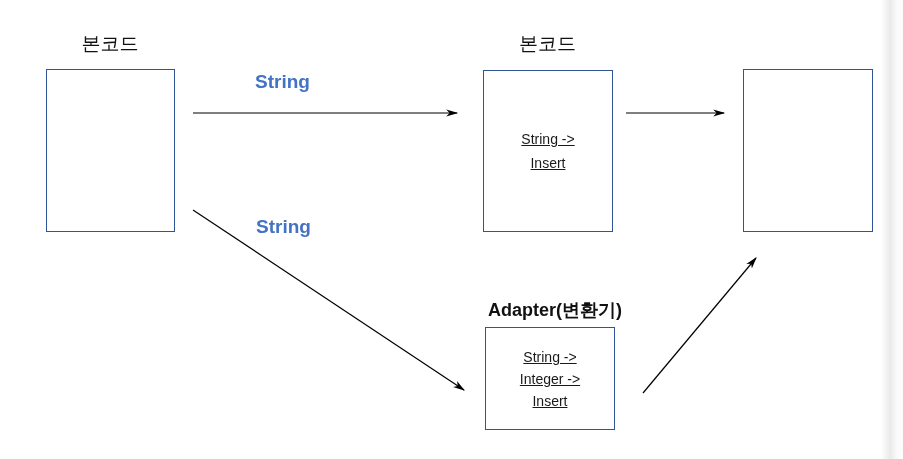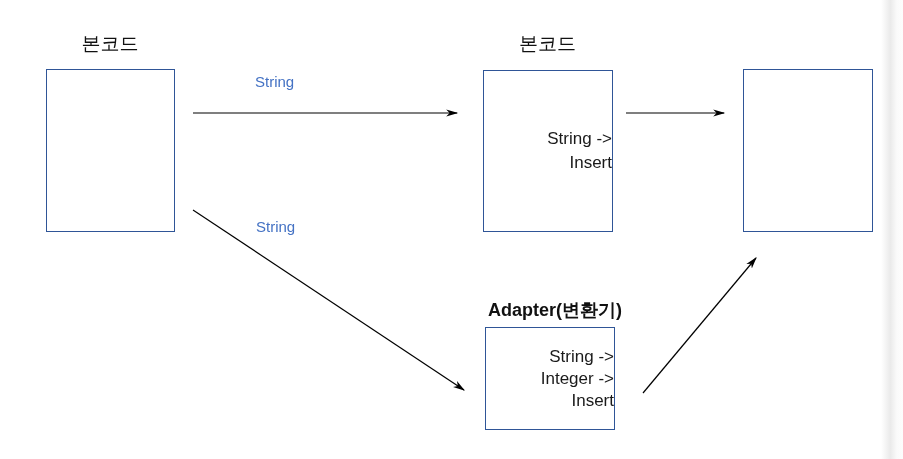--- a/index.html
+++ b/index.html
@@ -32,25 +32,26 @@
     height: 459px;
   }
   .dbox {
     position: absolute;
     box-sizing: border-box;
     border: 1.5px solid #2f5597;
     background: #ffffff;
     display: flex;
     flex-direction: column;
     justify-content: center;
-    align-items: flex-end;
+    align-items: center;
     text-align: center;
     color: #1a1a1a;
-    font-size: 17px;
+    font-size: 14px;
     line-height: 24px;
+    text-decoration: underline;
   }
   .dbox.adapter { line-height: 22px; }
   .box-label {
     position: absolute;
     display: flex;
     flex-direction: column;
     align-items: center;
     color: #111111;
     font-size: 19px;
     line-height: 21px;
@@ -61,22 +62,23 @@
     padding-bottom: 16px;
   }
   .box-label .squiggle { margin-top: 1px; }
   .box-label.bold {
     font-weight: bold;
     font-size: 18px;
   }
   .edge-label {
     position: absolute;
     color: #4472c4;
-    font-size: 15px;
+    font-size: 19px;
     line-height: 20px;
+    font-weight: bold;
   }
 </style>
 </head>
 <body>
 
 <div class="canvas">
 
   <svg class="arrows" viewBox="0 0 903 459">
     <defs>
       <marker id="ah" markerWidth="11" markerHeight="9" refX="9" refY="4" orient="auto">

